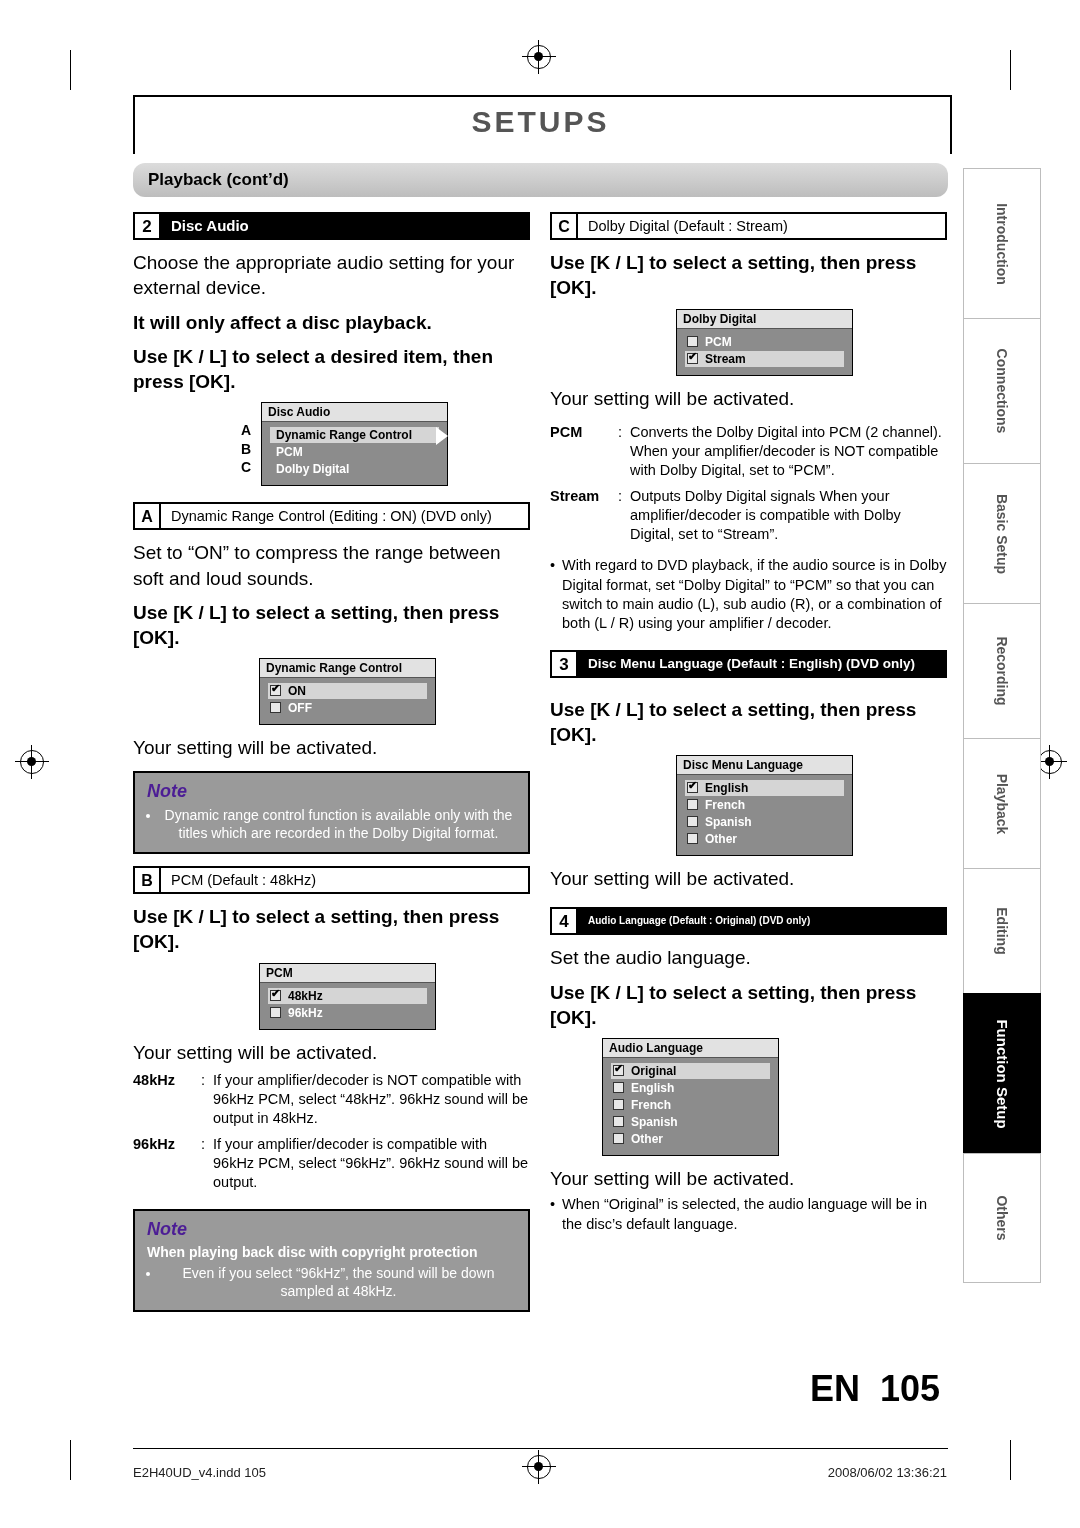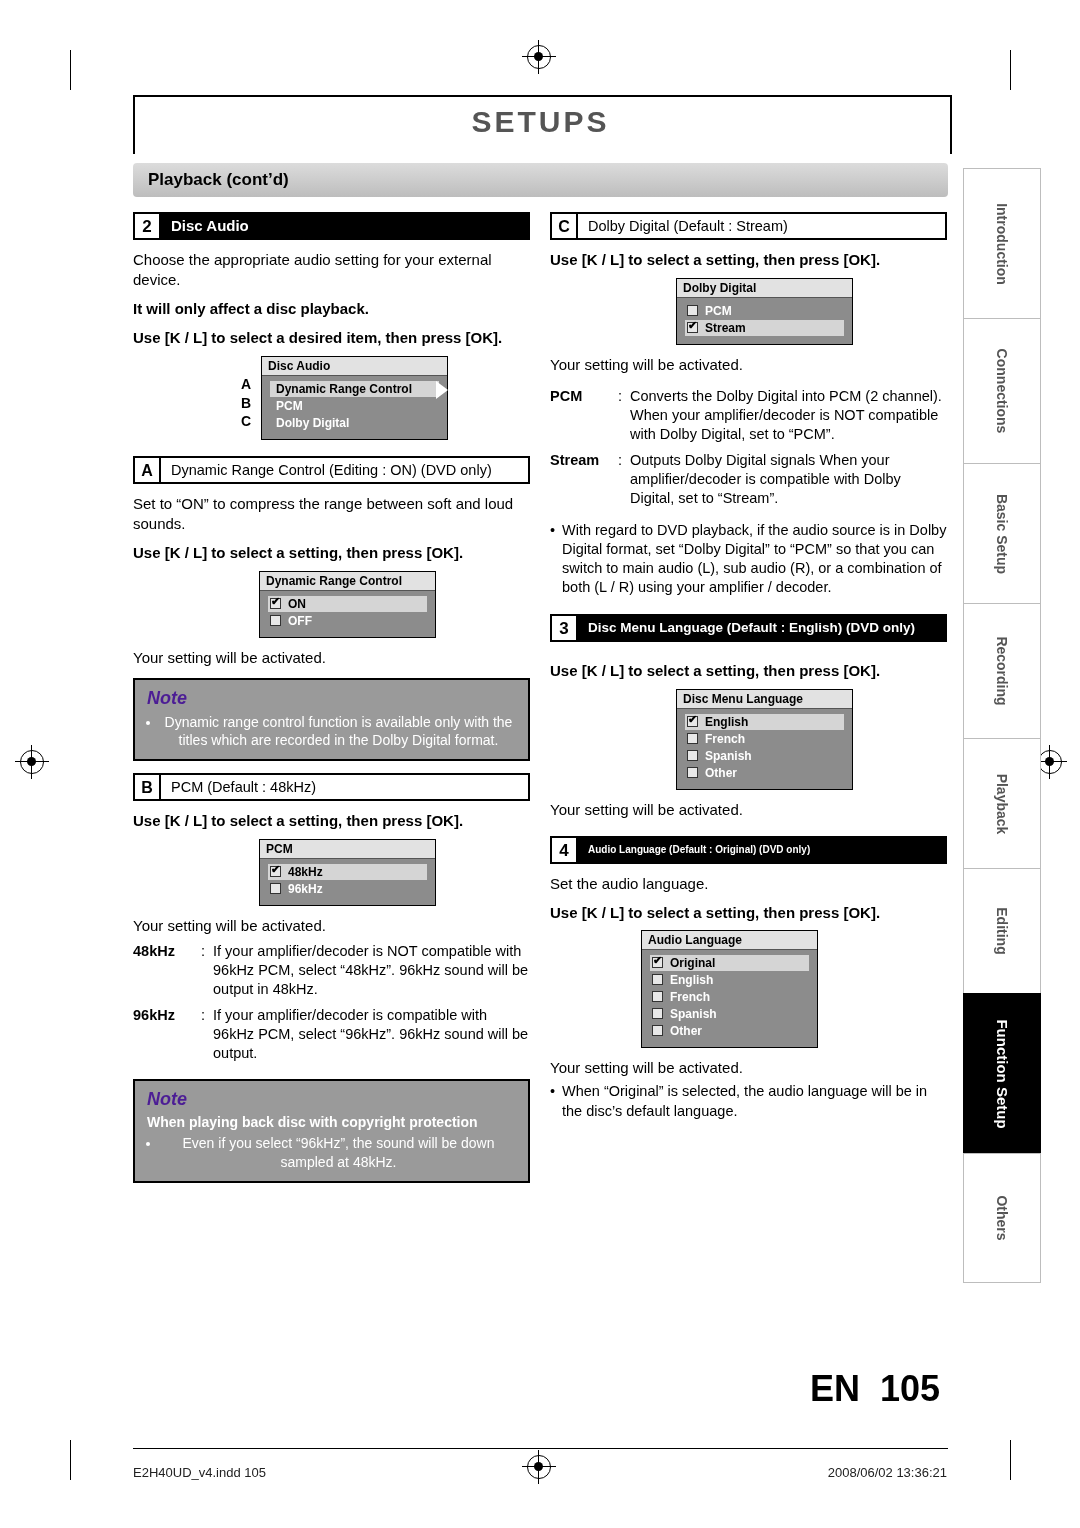--- a/index.html
+++ b/index.html
@@ -19,29 +19,29 @@
   .reg:before{content:"";position:absolute;left:10px;top:-6px;width:1px;height:34px;background:#000;}
   .reg:after{content:"";position:absolute;top:10px;left:-6px;height:1px;width:34px;background:#000;}
   .reg i{position:absolute;left:6px;top:6px;width:9px;height:9px;border-radius:50%;background:#000;}
 
   
   .headbox{position:absolute;left:133px;top:95px;width:815px;height:57px;border:2px solid #000;border-bottom:none;}
   .setups{position:absolute;left:133px;top:105px;width:815px;text-align:center;
           font-size:30px;font-weight:bold;letter-spacing:3px;color:#555;}
   .bar{position:absolute;left:133px;top:163px;width:815px;height:34px;
        background:linear-gradient(to bottom,#dcdcdc,#bdbdbd);
-       border-radius:4px;}
+       border-radius:12px;}
   .bar span{position:absolute;left:15px;top:7px;font-size:17px;font-weight:bold;color:#000;}
 
   
   .col{position:absolute;top:212px;width:397px;}
   .colL{left:133px;}
   .colR{left:550px;}
 
-  p{margin:0 0 0 0;font-size:15px;line-height:1.33;}
+  p{margin:0 0 0 0;font-size:19px;line-height:1.33;}
   .sp{height:9px;}
   .b{font-weight:bold;}
 
   
   .sec{position:relative;height:28px;margin-bottom:10px;}
   .sec .num{position:absolute;left:0;top:0;width:28px;height:28px;background:#fff;border:2px solid #000;
             box-sizing:border-box;font-size:17px;font-weight:bold;text-align:center;line-height:25px;}
   .sec .tit{position:absolute;left:28px;top:0;right:0;height:28px;background:#000;color:#fff;
             font-size:15px;font-weight:bold;line-height:28px;padding-left:10px;box-sizing:border-box;}
 
@@ -279,21 +279,21 @@
 
     <div class="sec" style="margin-top:16px;">
       <div class="num">4</div>
       <div class="tit" style="font-size:10px;">Audio Language (Default : Original)  (DVD only)</div>
     </div>
 
     <p>Set the audio language.</p>
     <div class="sp"></div>
     <p class="b">Use [K / L] to select a setting, then press [OK].</p>
 
-    <div class="osd w2" style="margin-top:8px;margin-left:91px;">
+    <div class="osd w2" style="margin-top:8px;margin-left:52px;">
       <div class="cap">Audio Language</div>
       <ul>
         <li class="hl"><span class="ck on"></span><span>Original</span></li>
         <li><span class="ck"></span><span>English</span></li>
         <li><span class="ck"></span><span>French</span></li>
         <li><span class="ck"></span><span>Spanish</span></li>
         <li><span class="ck"></span><span>Other</span></li>
       </ul>
     </div>
 

